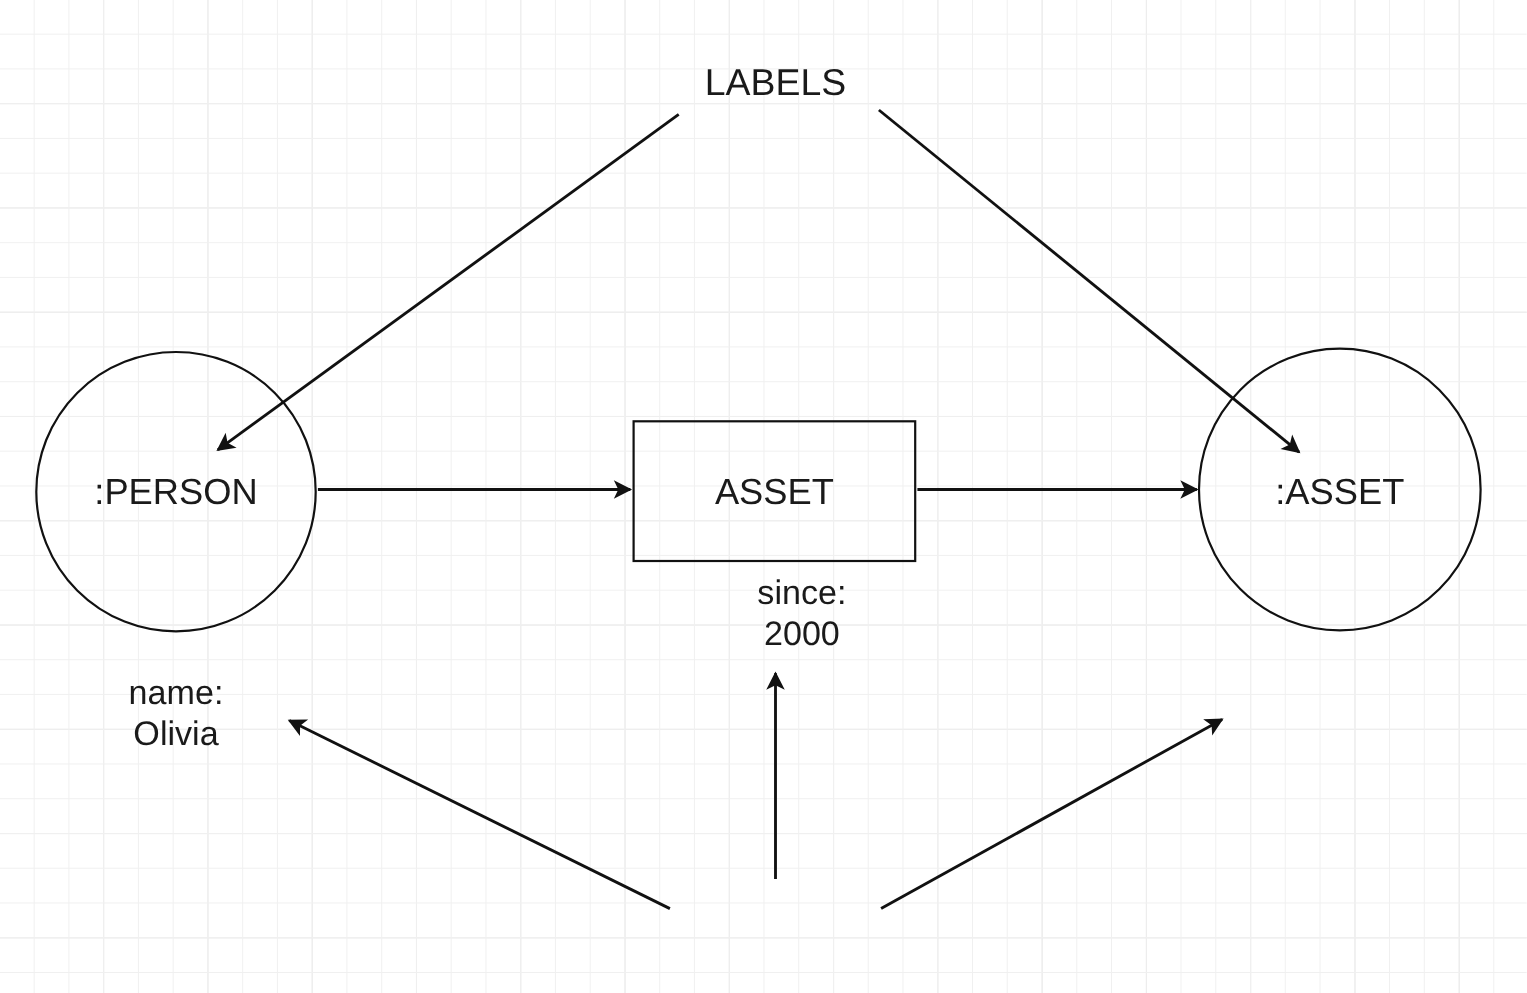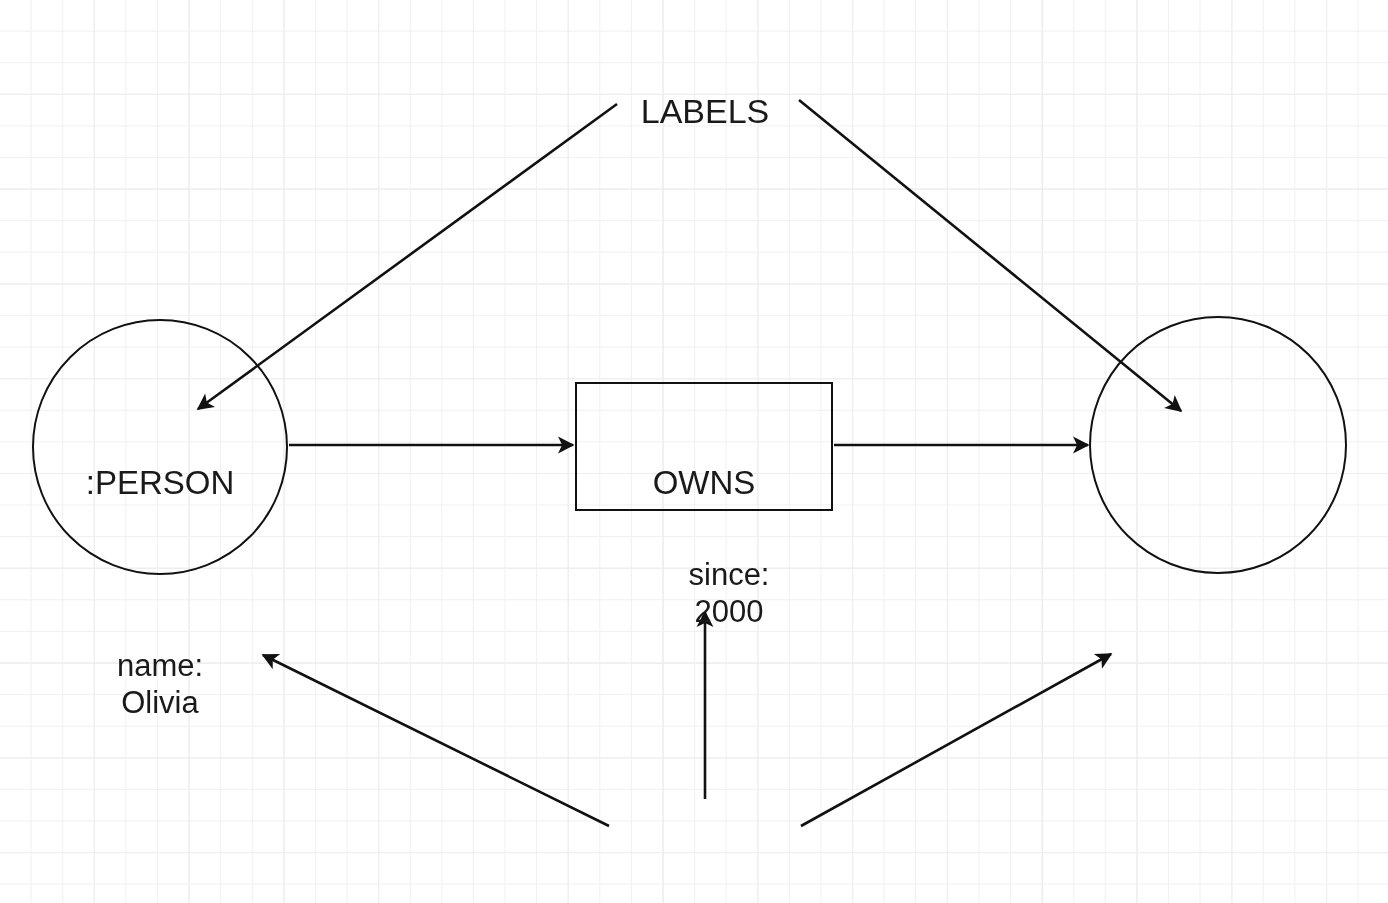--- a/index.html
+++ b/index.html
@@ -34,21 +34,20 @@
     pointer-events: none;
   }
   .node-text {
     position: absolute;
     text-align: center;
     color: #1a1a1a;
     font-family: "Liberation Sans", sans-serif;
     white-space: pre;
     line-height: 1.18;
     user-select: none;
-    margin-top: 36px;
   }
   .circle-node {
     position: absolute;
     border: 2.4px solid #111111;
     border-radius: 50%;
     background: transparent;
     box-sizing: border-box;
   }
   .rect-node {
     position: absolute;
@@ -88,20 +87,21 @@
   </svg>
 
   <div class="node-text lbl-26" style="left:560px; top:55px; width:290px;">LABELS</div>
 
   <div class="circle-node" style="left:32px; top:319px; width:256px; height:256px;"></div>
   <div class="node-text lbl-28" style="left:32px; top:428px; width:256px;">:PERSON</div>
   <div class="node-text prop-text" style="left:35px; top:612px; width:250px;">name:
 Olivia</div>
 
   <div class="rect-node" style="left:575px; top:382px; width:258px; height:129px;"></div>
-  <div class="node-text lbl-28" style="left:575px; top:428px; width:258px;">OWNS</div>
+  <div class="node-text lbl-28" style="left:575px; top:428px; width:258px;">ASSET</div>
   <div class="node-text prop-text" style="left:604px; top:521px; width:250px;">since:
 2000</div>
 
   <div class="circle-node" style="left:1089px; top:316px; width:258px; height:258px;"></div>
+  <div class="node-text lbl-28" style="left:1089px; top:428px; width:258px;">:ASSET</div>
 
 
 </div>
 
 </body></html>

